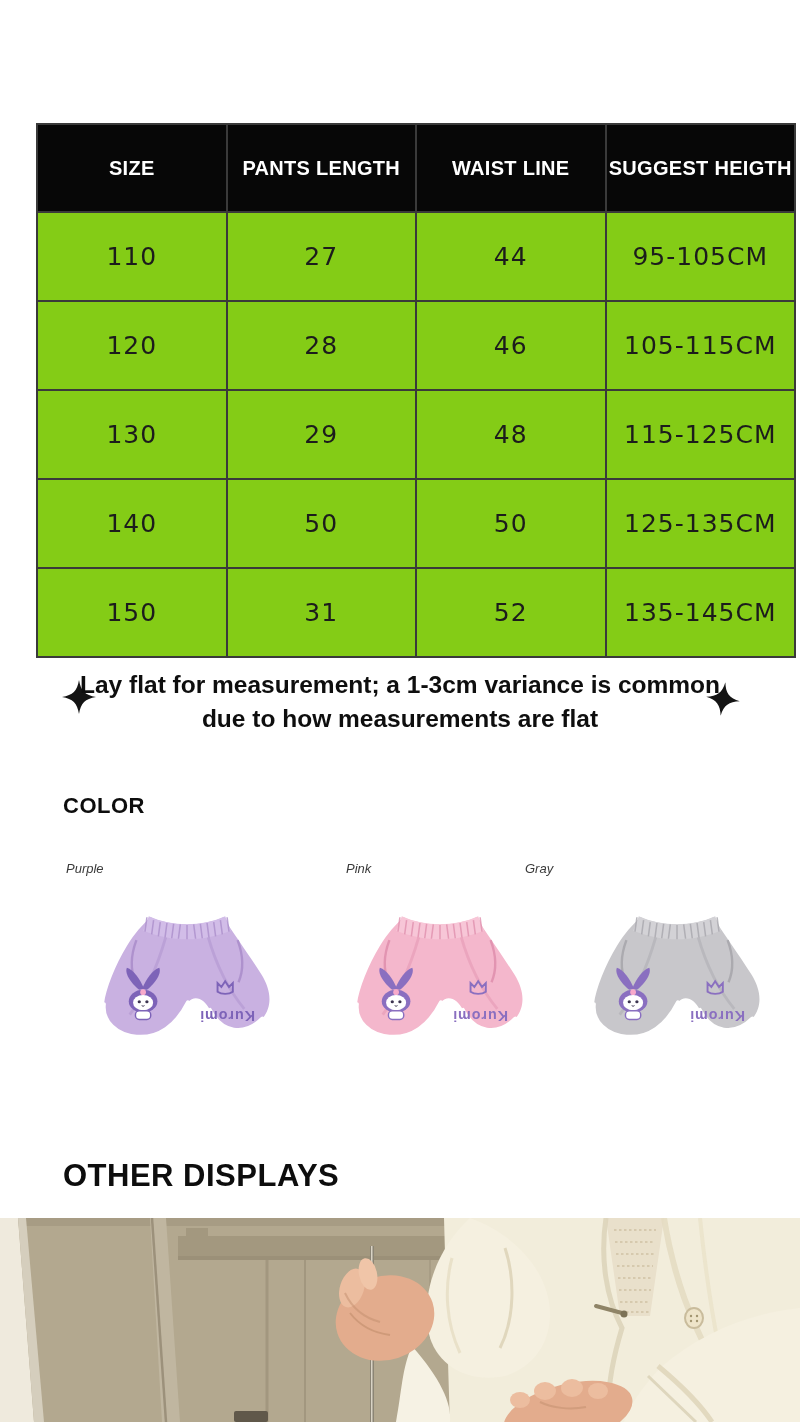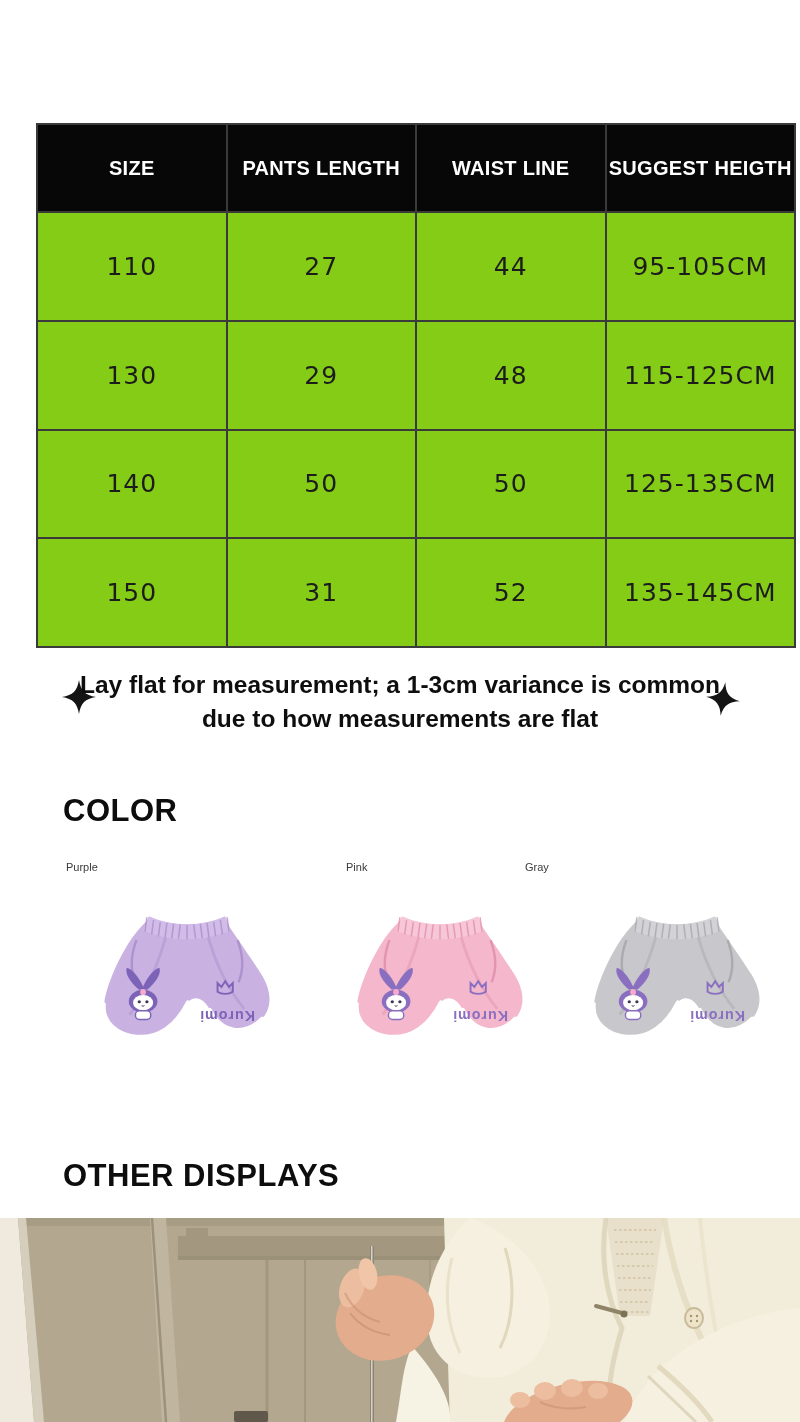--- a/index.html
+++ b/index.html
@@ -29,22 +29,22 @@
     background:#84cc16;
   }
   .note{
     position:absolute;top:668px;left:0;width:800px;text-align:center;
     font-size:24.5px;font-weight:700;line-height:34px;color:#0e0e0e;
   }
   .sparkle{position:absolute;width:34px;height:34px;}
   .sparkle.left{left:62px;top:680px;}
   .sparkle.right{left:706px;top:682px;transform:rotate(8deg);}
   
-  .color-title{position:absolute;top:793px;left:63px;font-size:31px;font-weight:800;letter-spacing:.5px;color:#0d0d0d;}
-  .color-label{position:absolute;top:861px;font-size:11px;color:#3a3a3a;font-weight:400;}
+  .color-title{position:absolute;top:793px;left:63px;font-size:22px;font-weight:800;letter-spacing:.5px;color:#0d0d0d;}
+  .color-label{position:absolute;top:861px;font-size:13px;color:#3a3a3a;font-weight:400;font-style:italic;}
   .color-label.l0{left:66px;} .color-label.l1{left:298px;margin-left:48px;} .color-label.l2{left:525px;}
   .shorts-swatch{position:absolute;top:903px;width:210px;height:145px;}
   .shorts-swatch.s0{left:82px;} .shorts-swatch.s1{left:335px;} .shorts-swatch.s2{left:572px;}
   .shorts-swatch svg{width:210px;height:145px;display:block;}
   
   .od-title{position:absolute;top:1158px;left:63px;font-size:31px;font-weight:800;letter-spacing:.5px;color:#0d0d0d;}
   .photo{position:absolute;top:1218px;left:0;width:800px;height:204px;}
   .photo svg{width:800px;height:204px;display:block;}
 </style>
 </head>
@@ -61,20 +61,26 @@
         <th>WAIST LINE</th>
         <th>SUGGEST HEIGTH</th>
       </tr>
     </thead>
     <tbody>
       <tr>
         <td>110</td>
         <td>27</td>
         <td>44</td>
         <td>95-105CM</td>
+      </tr>
+      <tr>
+        <td>120</td>
+        <td>28</td>
+        <td>46</td>
+        <td>105-115CM</td>
       </tr>
       <tr>
         <td>130</td>
         <td>29</td>
         <td>48</td>
         <td>115-125CM</td>
       </tr>
       <tr>
         <td>140</td>
         <td>50</td>

